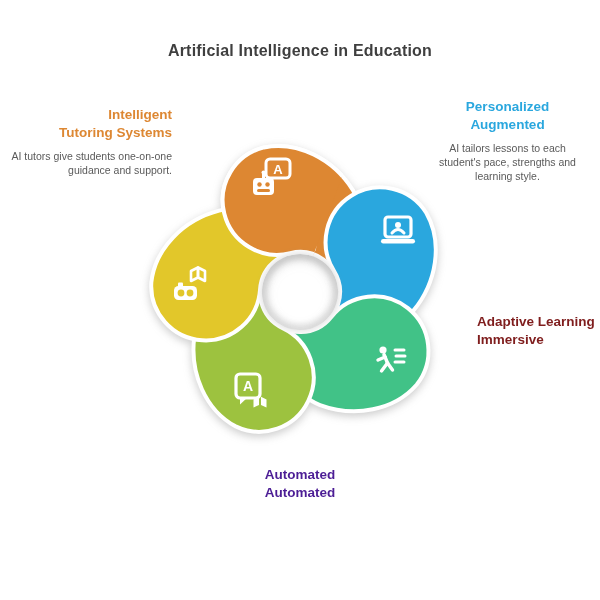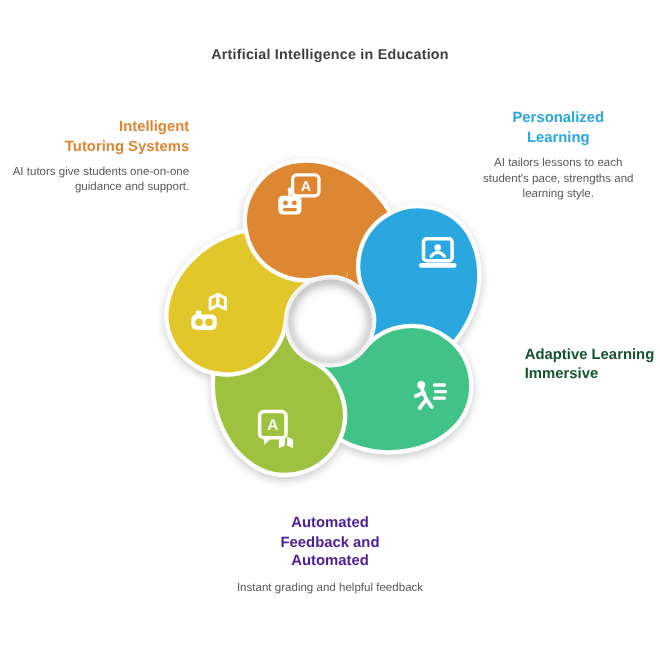--- a/index.html
+++ b/index.html
@@ -1,19 +1,19 @@
 <!DOCTYPE html>
 <html><head>
 <meta charset="utf-8">
 <style>
   html,body{margin:0;padding:0;background:#fff;}
   .canvas{position:relative;width:600px;height:600px;background:#ffffff;overflow:hidden;
           font-family:"Liberation Sans", sans-serif;}
   .title{position:absolute;top:42px;left:0;right:0;text-align:center;
-         font-size:13px;font-weight:bold;color:#3F3F3F;letter-spacing:.2px;}
+         font-size:16px;font-weight:bold;color:#3F3F3F;letter-spacing:.2px;}
   .wheel-svg{position:absolute;left:0;top:0;
              filter:drop-shadow(0 3px 4px rgba(110,110,110,.35));}
   .icon{position:absolute;width:44px;height:44px;}
   .label{position:absolute;}
   .heading{font-size:13.5px;font-weight:bold;line-height:1.3;}
   .heading .line{display:block;}
   .desc{margin-top:9px;font-size:10.5px;line-height:1.32;color:#5A5A5A;}
   #label-its{top:106px;right:428px;width:175px;text-align:right;}
   #label-pl {top:98px;left:430px;width:155px;text-align:center;}
   #label-alp{top:313px;left:477px;width:122px;text-align:left;}
@@ -113,37 +113,35 @@
     <div class="heading" style="color: rgb(221, 135, 50);">
       <span class="line">Intelligent</span>
       <span class="line">Tutoring Systems</span>
     </div>
     <div class="desc">AI tutors give students one-on-one guidance and support.</div>
   </div>
 
   <div class="label" id="label-pl">
     <div class="heading" style="color: rgb(42, 167, 222);">
       <span class="line">Personalized</span>
-      <span class="line">Learning</span>
+      <span class="line">Augmented</span>
     </div>
     <div class="desc">AI tailors lessons to each student's pace, strengths and learning style.</div>
   </div>
 
   <div class="label" id="label-alp">
-    <div class="heading" style="color: #14532d;">
+    <div class="heading" style="color: #7f1d1d;">
       <span class="line">Adaptive Learning</span>
       <span class="line">Immersive</span>
     </div>
   </div>
 
   <div class="label" id="label-afa">
     <div class="heading" style="color: #4c1d95;">
       <span class="line">Automated</span>
-      <span class="line">Feedback and</span>
       <span class="line">Automated</span>
     </div>
-    <div class="desc">Instant grading and helpful feedback</div>
   </div>
 
   <div class="label" id="label-vr">
   </div>
 
 </div>
 
 </body></html>

